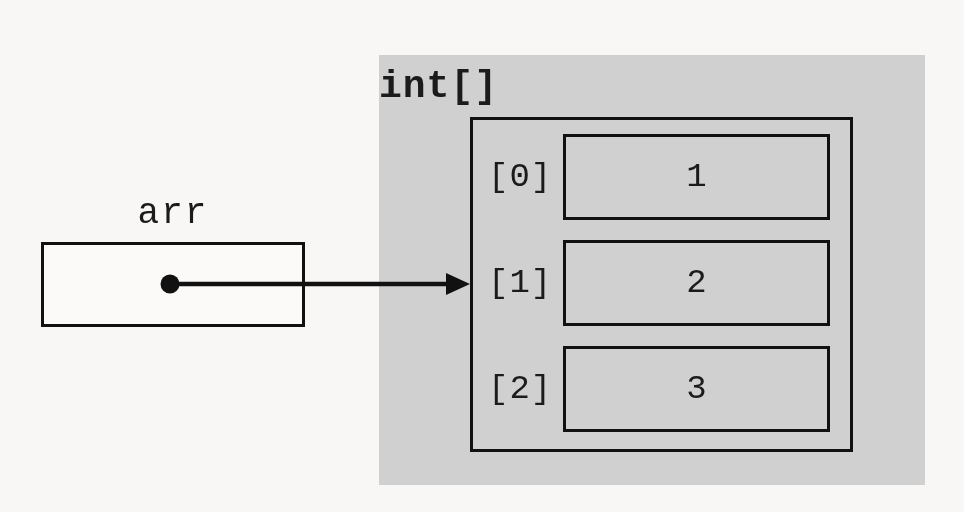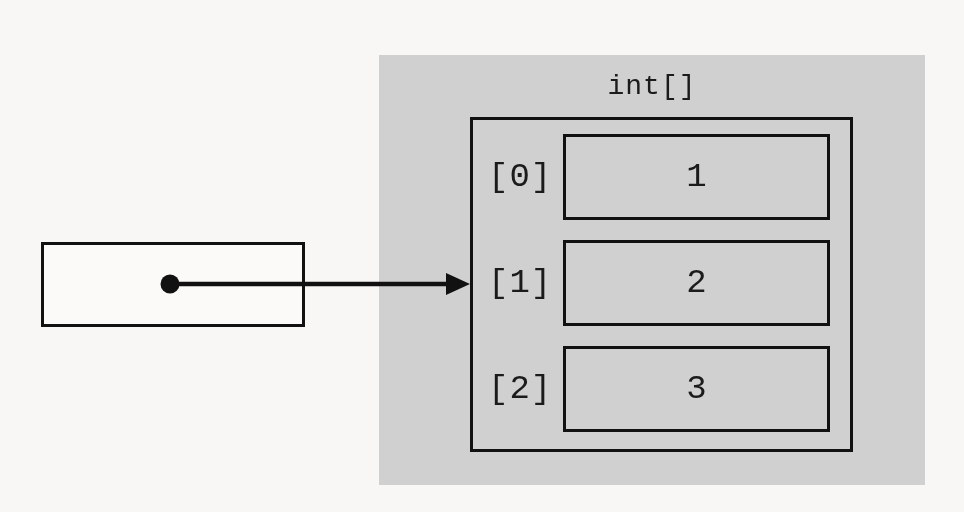--- a/index.html
+++ b/index.html
@@ -35,24 +35,25 @@
     top: 55px;
     width: 546px;
     height: 430px;
     background: #d0d0d0;
   }
   .type-label {
     position: absolute;
     left: 0;
     top: 10px;
     width: 100%;
-    text-align: center;
-    font-size: 28px;
+    text-align: left;
+    font-size: 38px;
     line-height: 44px;
     letter-spacing: 1px;
+    font-weight: bold;
   }
   .array-box {
     position: absolute;
     left: 91px;
     top: 62px;
     width: 383px;
     height: 335px;
     border: 3px solid #111;
     box-sizing: border-box;
     padding: 14px 0 0 15px;
@@ -138,20 +139,21 @@
       <div class="el-row">
         <span class="el-idx">[2]</span>
         <div class="el-cell">
           <span>3</span>
         </div>
       </div>
 
     </div>
   </div>
 
+  <div class="var-label">arr</div>
 
   <div class="var-box"></div>
 
   <svg class="arrow-svg" viewBox="0 0 964 512">
     <circle cx="170" cy="284" r="9.5" fill="#111"></circle>
     <line x1="172" y1="284" x2="450" y2="284" stroke="#111" stroke-width="4.5"></line>
     <polygon points="470,284 446,273 446,295" fill="#111"></polygon>
   </svg>
 
 </div>

